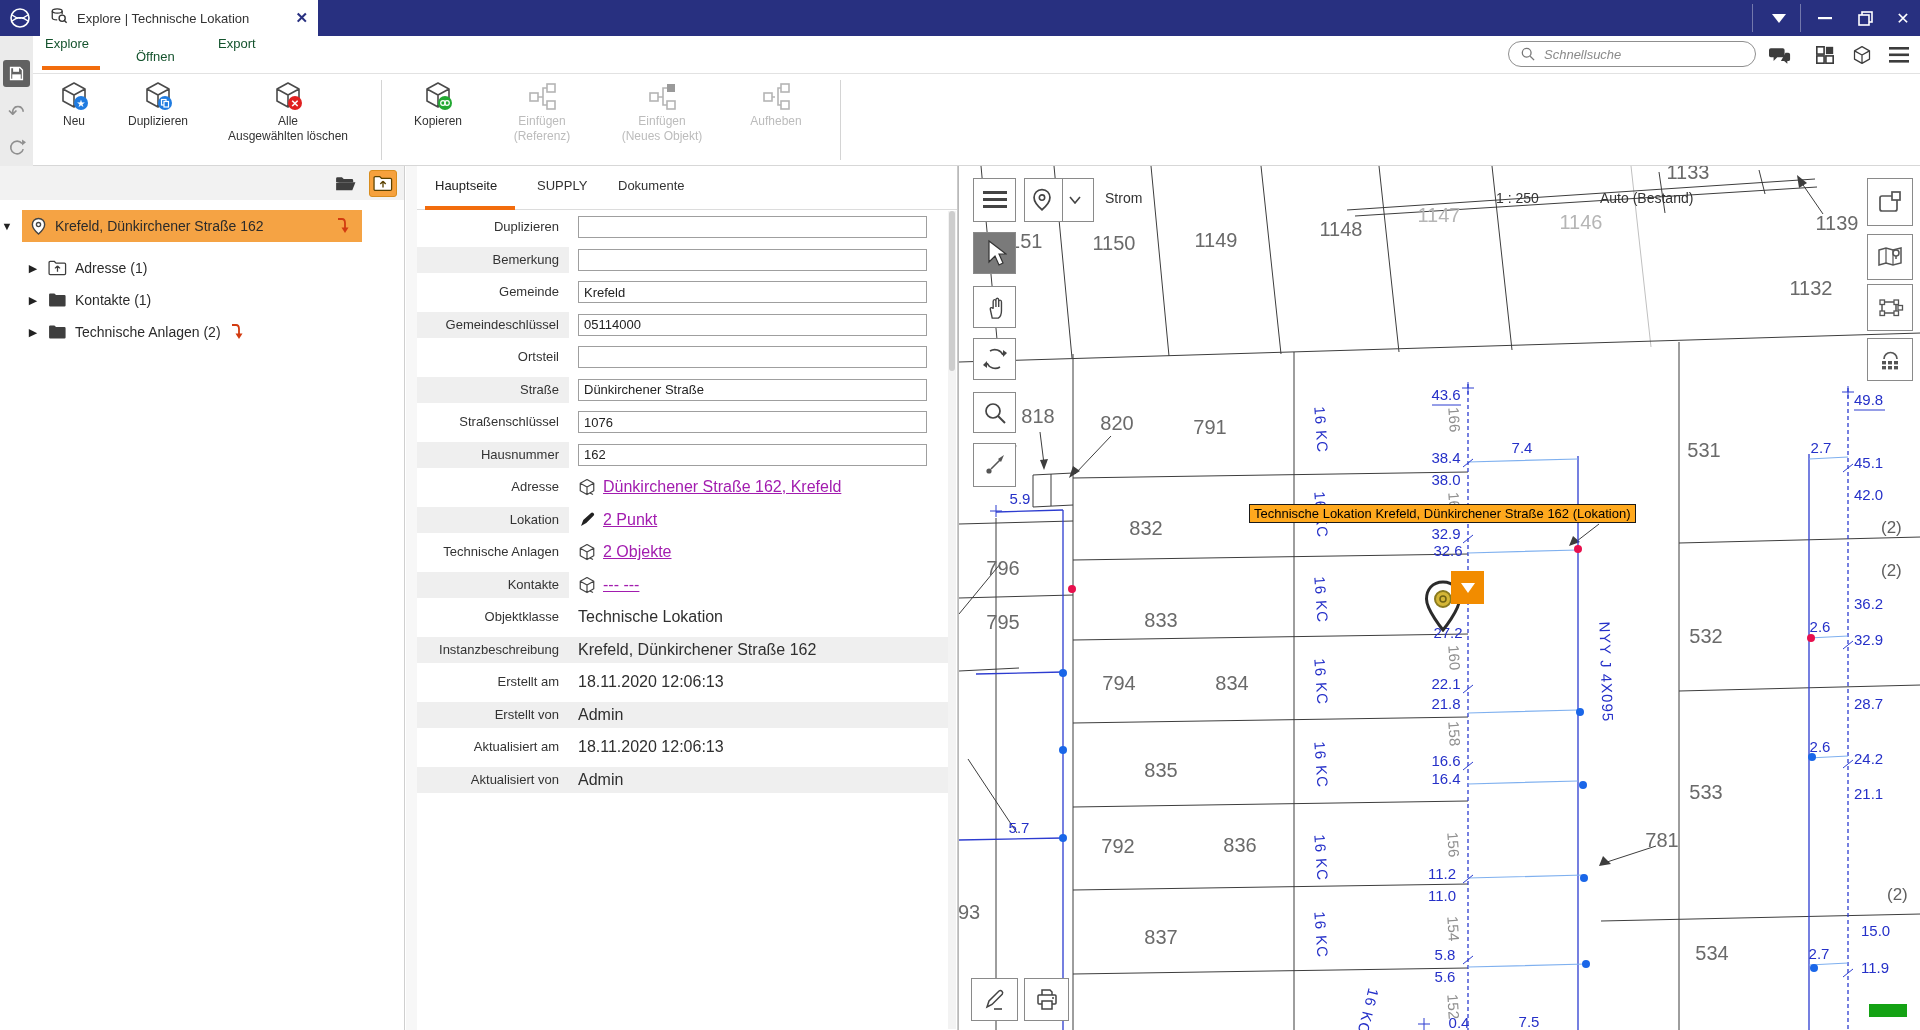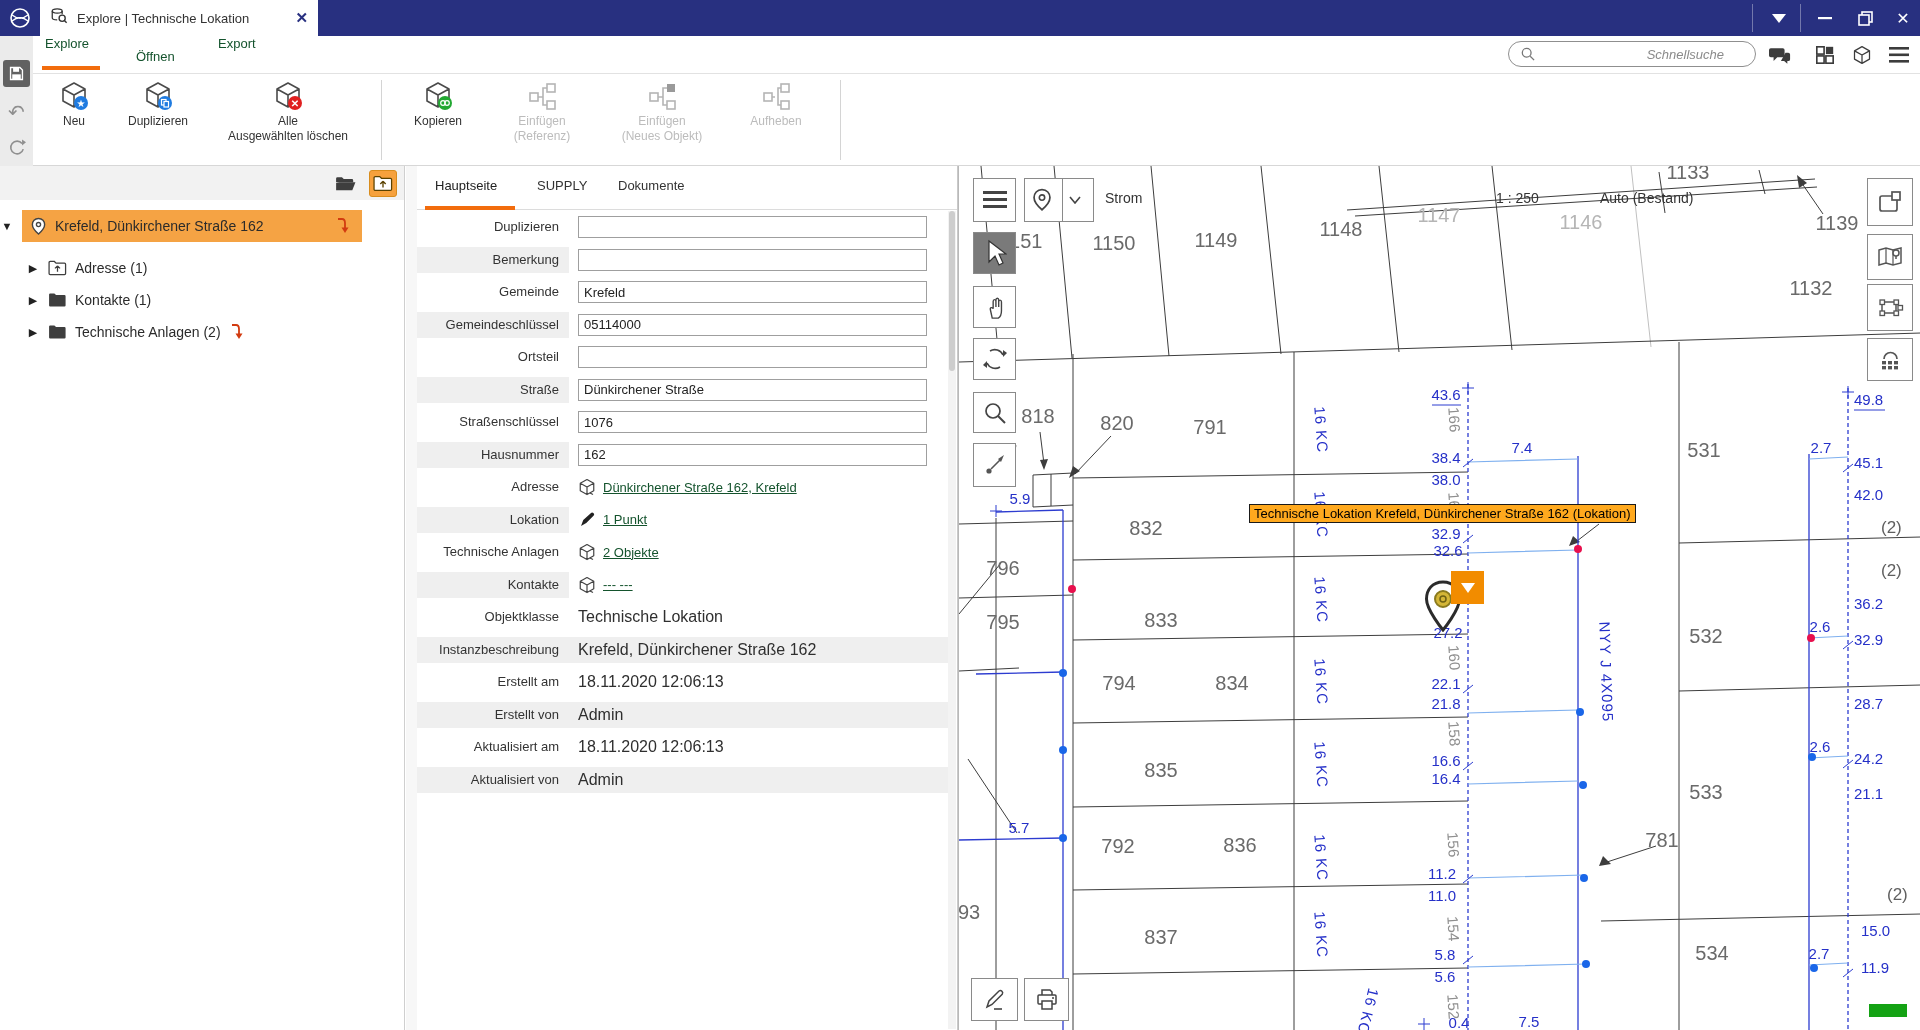--- a/index.html
+++ b/index.html
@@ -11,21 +11,21 @@
   .doctab{position:absolute;left:40px;top:0;width:278px;height:36px;background:#fff;display:flex;align-items:center;gap:9px;padding:0 10px;box-sizing:border-box;}
   .doctab .t{font-size:13px;color:#333;white-space:nowrap;flex:1;}
   .doctab .x{color:#283080;font-size:15px;font-weight:bold;cursor:pointer;}
   .winctl{position:absolute;top:0;height:36px;display:flex;align-items:center;justify-content:center;color:#fff;}
   .wc-sep{position:absolute;top:4px;width:1px;height:28px;background:rgba(255,255,255,.35);}
   
   .menubar{position:absolute;left:0;top:36px;width:1920px;height:38px;background:#fff;border-bottom:1px solid #e2e2e2;box-sizing:border-box;}
   .menu-item{position:absolute;top:0;font-size:13px;color:#14532d;cursor:pointer;}
   .menu-underline{position:absolute;top:30px;height:4px;background:#f26c0d;}
   .searchbox{position:absolute;left:1508px;top:5px;width:248px;height:26px;border:1px solid #8f8f8f;border-radius:14px;display:flex;align-items:center;gap:7px;padding:0 12px;box-sizing:border-box;background:#fff;}
-  .searchbox input{border:none;outline:none;font-style:italic;font-size:13px;color:#555;width:180px;font-family:"Liberation Sans",sans-serif;background:transparent;text-align:right;}
+  .searchbox input{border:none;outline:none;font-style:italic;font-size:13px;color:#555;width:180px;font-family:"Liberation Sans",sans-serif;background:transparent;}
   .searchbox input::placeholder{color:#8a8a8a;}
   .mb-icon{position:absolute;top:8px;width:24px;height:22px;display:flex;align-items:center;justify-content:center;cursor:pointer;}
   
   .leftrail{position:absolute;left:0;top:36px;width:33px;height:130px;background:#ebebeb;z-index:5;}
   .rail-btn{position:absolute;left:3px;width:27px;height:27px;display:flex;align-items:center;justify-content:center;}
   .rail-save{background:#616161;border-radius:3px;}
   .rail-glyph{font-size:20px;color:#8f8f8f;line-height:1;}
   
   .ribbon{position:absolute;left:0;top:74px;width:1920px;height:92px;background:#fff;border-bottom:1px solid #d7d7d7;box-sizing:border-box;}
   .ribbon-inner{position:absolute;left:45px;top:4px;display:flex;align-items:flex-start;}
@@ -49,21 +49,21 @@
   .ftab{position:absolute;top:12px;font-size:13px;color:#333;cursor:pointer;}
   .ftab-underline{position:absolute;top:40px;height:4px;background:#f26c0d;}
   .frows{position:absolute;left:0;top:45px;width:531px;}
   .frow{display:flex;height:32.5px;align-items:center;}
   .flabel{width:142px;padding-right:10px;text-align:right;font-size:13px;color:#333;height:26px;line-height:26px;margin-top:0;}
   .frow:nth-child(even) .flabel{background:#efefef;}
   .fvalue{flex:1;display:flex;align-items:center;gap:7px;height:26px;padding-left:9px;}
   .frow:nth-child(even).has-text .fvalue{background:#efefef;}
   .finput{display:none;width:337px;height:20px;border:1px solid #9f9f9f;font-size:13px;padding:0 5px;font-family:"Liberation Sans",sans-serif;color:#222;}
   .frow.has-input .finput{display:block;}
-  .flink{display:none;font-size:13px;color:#14532d;text-decoration:underline;cursor:pointer;}
+  .flink{display:none;font-size:16px;color:#a21caf;text-decoration:underline;cursor:pointer;}
   .frow.has-link .flink{display:inline;}
   .ftext{display:none;font-size:16px;color:#2f2f2f;}
   .frow.has-text .ftext{display:inline;}
   .ic{display:none;width:18px;height:18px;}
   .frow.cube .ic-cube{display:inline-block;}
   .frow.pen .ic-pen{display:inline-block;}
   .fscroll{position:absolute;right:1px;top:45px;width:8px;height:818px;background:#f3f3f3;}
   .fthumb{position:absolute;left:1px;top:0;width:6px;height:160px;background:#cdcdcd;border-radius:3px;}
   .treesep{position:absolute;left:406px;top:166px;width:11px;height:864px;background:#f7f7f7;}
   
@@ -421,21 +421,21 @@
 
         </div>
       </div>
         <div class="frow has-link pen">
         <div class="flabel">Lokation</div>
         <div class="fvalue">
 
           <svg class="ic ic-pen" viewBox="0 0 24 24">
               <path d="M4 20 L7 12 L17 3 a2.4 2.4 0 0 1 4 3 L11 16 Z" fill="#222"></path>
             </svg>
-          <a class="flink">1 Punkt</a>
+          <a class="flink">2 Punkt</a>
 
         </div>
       </div>
         <div class="frow has-link cube">
         <div class="flabel">Technische Anlagen</div>
         <div class="fvalue">
 
           <svg class="ic ic-cube" viewBox="0 0 24 24">
               <path d="M12 2 L21 7 L12 12 L3 7 Z M3 7 V17 L12 22 V12 M21 7 V17 L12 22" fill="none" stroke="#444" stroke-width="1.6" stroke-linejoin="round"></path>
               <path d="M16 20 l4 2" stroke="#444" stroke-width="1.4"></path>

